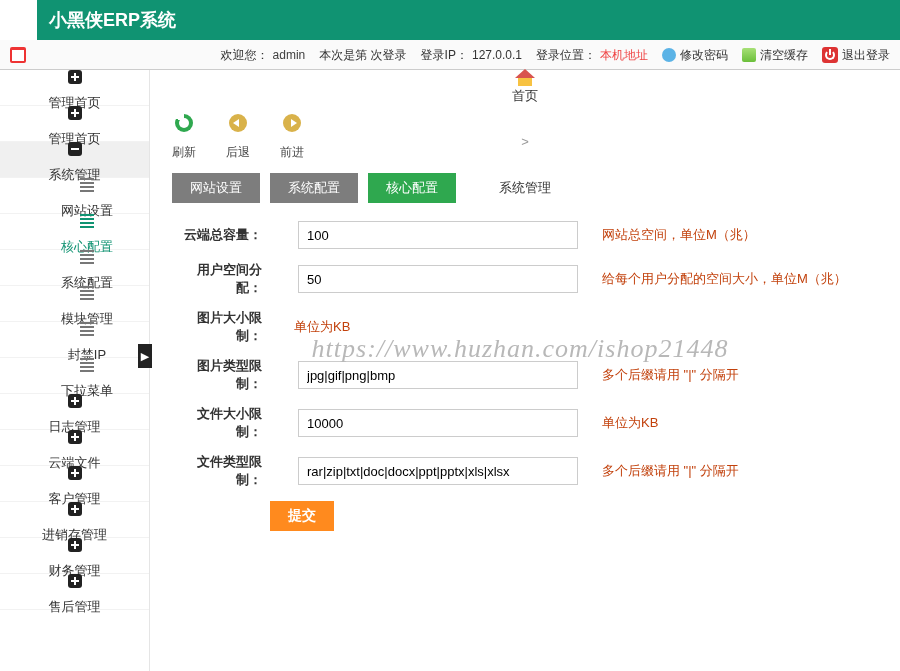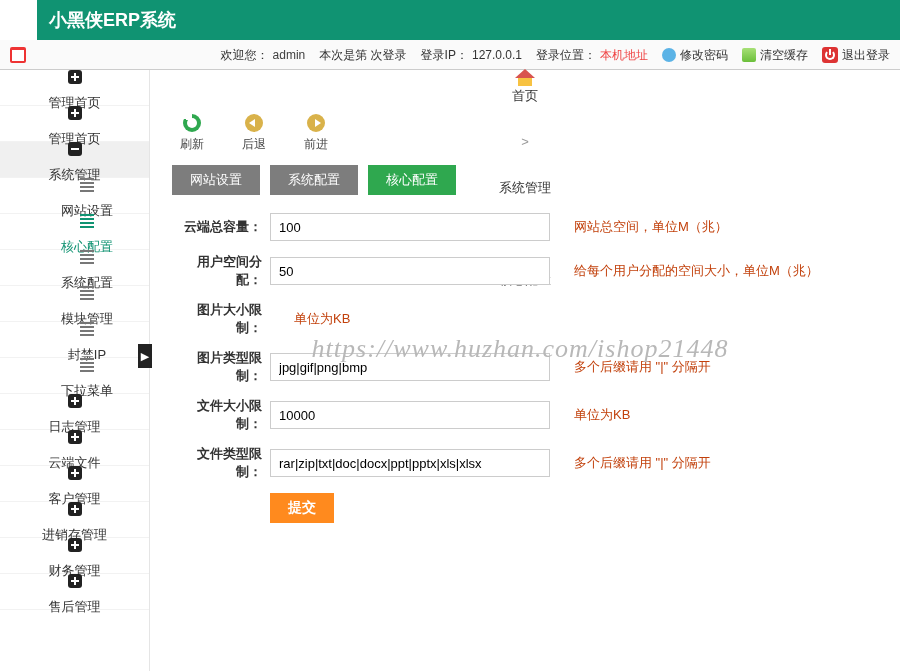--- a/index.html
+++ b/index.html
@@ -43,36 +43,36 @@
 .collapse-handle { position:absolute; left:138px; top:344px; width:14px; height:24px; background:#222; display:flex; align-items:center; justify-content:center; color:#fff; font-size:11px; z-index:5; }
 
 .content { flex:1; padding:0; }
 .breadcrumb { height:40px; line-height:40px; padding:0 14px; display:flex; align-items:center; gap:6px; font-size:13px;flex-direction:column; }
 .home-icon { width:18px; height:16px; position:relative; }
 .home-icon:before { content:""; position:absolute; top:6px; left:2px; width:14px; height:10px; background:#f7c242; }
 .home-icon:after { content:""; position:absolute; top:-1px; left:-1px; border-left:10px solid transparent; border-right:10px solid transparent; border-bottom:9px solid #d9534f; }
 .bc-sep { color:#999; }
 
 .toolbar { display:flex; gap:30px; padding:4px 22px 12px; }
-.tool-btn { display:flex; flex-direction:column; align-items:center; gap:4px; font-size:12px; color:#444; cursor:pointer;margin-left:8px; }
+.tool-btn { display:flex; flex-direction:column; align-items:center; gap:12px; font-size:12px; color:#444; cursor:pointer; }
 .tb-ico { width:18px; height:18px; border-radius:50%; position:relative; }
 .tb-refresh { background:conic-gradient(#2fa84f 0 300deg, transparent 0); }
 .tb-refresh:after { content:""; position:absolute; inset:4px; background:#fff; border-radius:50%; }
 .tb-back, .tb-fwd { background:#d9b24a; }
 .tb-back:before { content:""; position:absolute; top:5px; left:4px; border-top:4px solid transparent; border-bottom:4px solid transparent; border-right:6px solid #fff; }
 .tb-fwd:before { content:""; position:absolute; top:5px; left:8px; border-top:4px solid transparent; border-bottom:4px solid transparent; border-left:6px solid #fff; }
 
 .tabs { display:flex; gap:10px; padding:0 22px 18px; }
 .tab { padding:6px 18px; background:#7d7d7d; color:#fff; font-size:13px; cursor:pointer; }
 .tab.active { background:#2fa84f; }
 
 .form { padding:0 22px; font-size:13px; }
 .row { display:flex; align-items:center; margin-bottom:12px; }
 .lbl { width:98px; text-align:right; padding-right:8px; font-weight:700; }
-.inp { width:280px; height:28px; border:1px solid #ccc; padding:0 8px; font-size:13px; }
+.inp { width:280px; height:28px; border:1px solid #ccc; padding:0 8px; font-size:13px;margin-left:28px; }
 .hint { margin-left:24px; color:#c2410c; }
 .submit { margin-left:98px; padding:6px 18px; background:#ff8a1e; color:#fff; border:none; font-size:14px; font-weight:700; cursor:pointer;text-align:center; }
 
 .watermark { position:absolute; top:334px; left:140px; right:0; text-align:center; font-size:26px; color:#b8b8b8; font-style:italic; letter-spacing:1px; pointer-events:none; font-family:serif; }
 </style>
 </head>
 <body>
 
 <div class="topbar">
   <span>小黑侠ERP系统</span>

